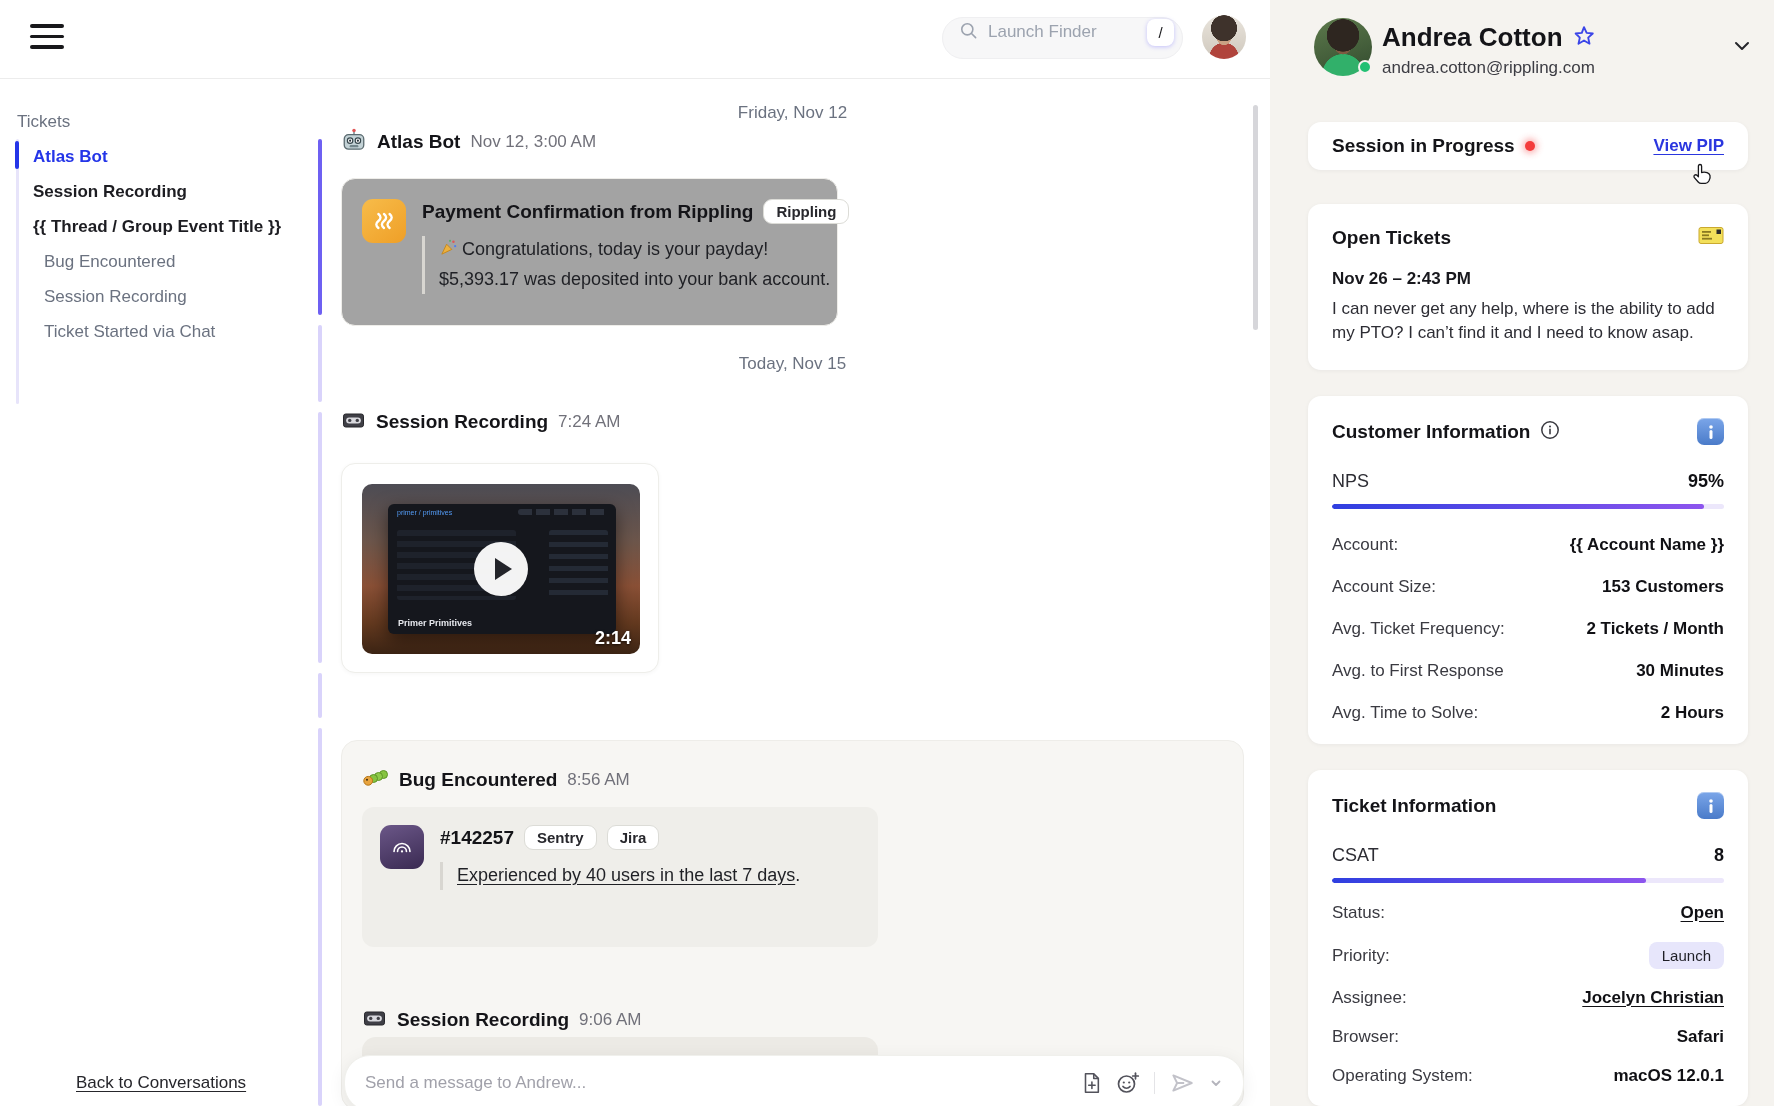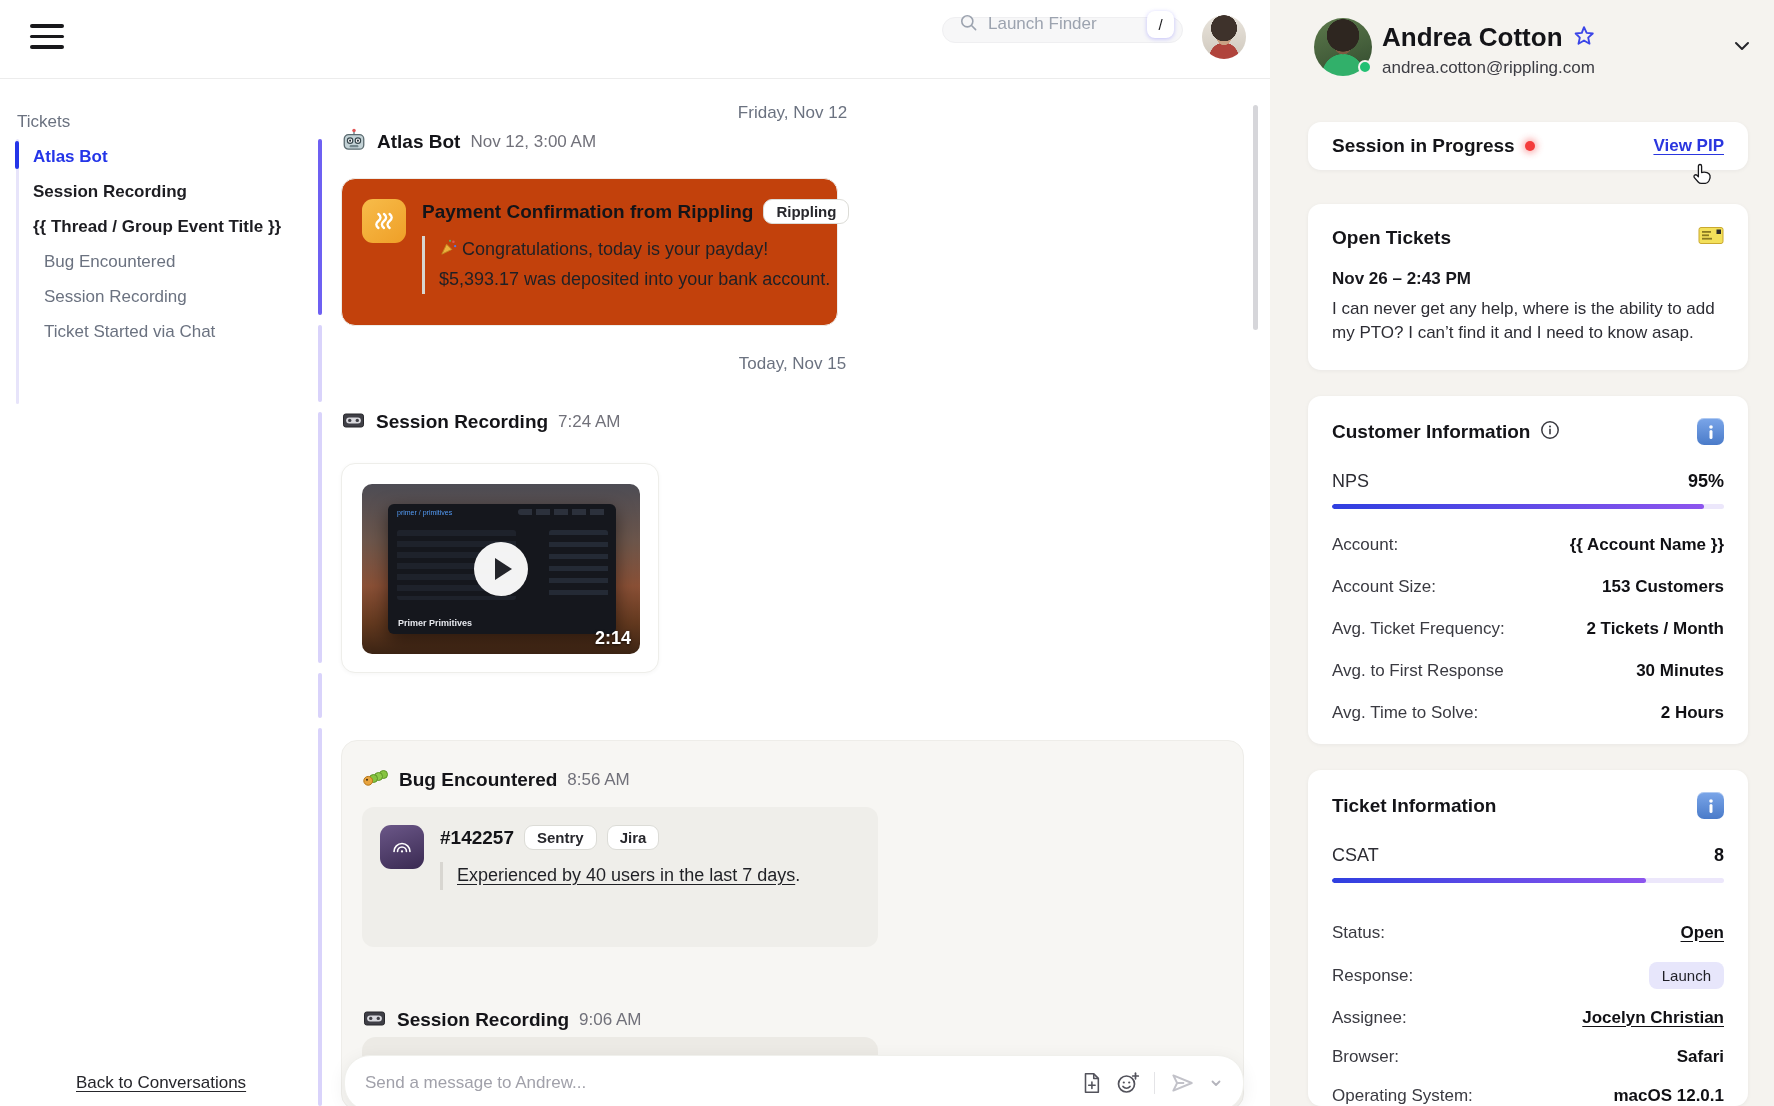--- a/index.html
+++ b/index.html
@@ -5,21 +5,21 @@
   * { margin:0; padding:0; box-sizing:border-box; }
   html,body { width:1774px; height:1106px; overflow:hidden; background:#fff;
     font-family:"Liberation Sans", sans-serif; color:#17171b; }
   .app { position:relative; width:1774px; height:1106px; }
 
   
   .topbar { position:absolute; left:0; top:0; width:1270px; height:79px; background:#fff;
     border-bottom:1px solid #ececec; }
   .hamburger { position:absolute; left:30px; top:24px; width:34px; height:30px; cursor:pointer; }
   .hamburger span { display:block; height:3.5px; background:#18181b; border-radius:2px; margin-bottom:7px; }
-  .search { position:absolute; left:942px; top:17px; width:241px; height:26px; background:#f7f7f8;
+  .search { position:absolute; left:942px; top:17px; width:241px; height:42px; background:#f7f7f8;
     border:1px solid #efeff1; border-radius:21px; display:flex; align-items:center; padding:0 8px 12px 16px; }
   .search-ph { flex:1; border:0; background:transparent; outline:none; font-size:17px; color:#9ca3af;
     font-family:"Liberation Sans", sans-serif; margin-left:10px; min-width:0; }
   .search-ph::placeholder { color:#9ca3af; }
   .kbd { width:27px; height:27px; background:#fff; border-radius:8px; box-shadow:0 1px 4px rgba(99,91,255,.35);
     display:flex; align-items:center; justify-content:center; font-size:15px; color:#18181b; }
   .tb-avatar { position:absolute; left:1202px; top:15px; width:44px; height:44px; border-radius:50%;
     background:
       radial-gradient(circle at 50% 30%, #3e322b 0 34%, rgba(0,0,0,0) 35%),
       radial-gradient(circle at 50% 52%, #caa183 0 22%, rgba(0,0,0,0) 23%),
@@ -43,21 +43,21 @@
   .chat { position:absolute; left:300px; top:79px; width:970px; height:1027px; background:#fff; overflow:hidden; }
   .rail { position:absolute; left:18px; width:4px; border-radius:3px; }
   .rail.solid { background:#6e60f2; }
   .rail.light { background:#d9d3fb; }
   .date-div { position:absolute; left:41px; width:903px; text-align:center; font-size:17px; color:#6b7280; }
 
   .msg-head { position:absolute; display:flex; align-items:center; gap:10px; }
   .msg-head .sender { font-size:19px; font-weight:bold; color:#141418; }
   .msg-head .time { font-size:17px; color:#71717a; }
 
-  .pay-card { position:absolute; left:41px; top:99px; width:497px; min-height:148px; background:#c2410c;
+  .pay-card { position:absolute; left:41px; top:99px; width:497px; min-height:148px; background:#a3a3a3;
     border:1px solid #eeede9; border-radius:14px; padding:20px; display:flex; gap:16px; }
   .app-icon { width:44px; height:44px; border-radius:11px; flex:0 0 44px; display:flex; align-items:center; justify-content:center; }
   .rippling-bg { background:linear-gradient(140deg,#f7bc4a,#ef9f27); }
   .sentry-bg { background:linear-gradient(160deg,#6b5788,#3a2a52); }
   .card-title-row { display:flex; align-items:center; gap:10px; flex-wrap:nowrap; }
   .card-title { font-size:19px; font-weight:bold; color:#141418; white-space:nowrap; }
   .tag { background:#fff; border:1px solid #dcdcd7; border-radius:9px; padding:3px 12px; font-size:15px;
     font-weight:bold; color:#27272c; white-space:nowrap; }
   .quote { margin-top:12px; border-left:3px solid #d8d6d1; padding-left:14px; font-size:18px; line-height:1.55; color:#1f2025; }
   .quote .ul { text-decoration:underline; text-underline-offset:3px; cursor:pointer; }
@@ -138,21 +138,21 @@
   .bar { margin-top:12px; height:5px; background:#ece7fb; border-radius:3px; overflow:hidden; }
   .bar-fill { height:100%; border-radius:3px; background:linear-gradient(90deg,#2f3fe0,#8d55ee); }
   .kv-rows { margin-top:26px; display:flex; flex-direction:column; gap:22px; }
   .kv { display:flex; justify-content:space-between; align-items:center; min-height:20px; }
   .kv .k { font-size:17px; color:#3a3a41; }
   .kv .v { font-size:17px; font-weight:bold; color:#101014; }
   .kv .v.link { font-weight:bold; }
   .pill { background:#e7e6fb; border-radius:8px; padding:5px 13px; font-size:15px; color:#1f1f26; font-weight:normal; }
 
   .card4 { top:770px; height:336px; padding:22px 24px; }
-  .kv-rows4 { margin-top:40px; display:flex; flex-direction:column; gap:19px; }
+  .kv-rows4 { margin-top:20px; display:flex; flex-direction:column; gap:19px; }
 
   .info-btn { width:27px; height:27px; border-radius:7px; background:linear-gradient(180deg,#7ba6e9,#4a7bc9);
     display:flex; align-items:center; justify-content:center; cursor:pointer; box-shadow:inset 0 1px 0 rgba(255,255,255,.4); }
 </style>
 </head>
 <body>
 
 <div class="app">
 
   <div class="topbar">
@@ -479,21 +479,21 @@
       </div>
       <div class="bar">
         <div class="bar-fill" style="width: 80%;"></div>
       </div>
       <div class="kv-rows4">
         <div class="kv">
           <span class="k">Status:</span>
           <span class="v link">Open</span>
         </div>
         <div class="kv">
-          <span class="k">Response:</span>
+          <span class="k">Priority:</span>
           <span class="pill">Launch</span>
         </div>
         <div class="kv">
           <span class="k">Assignee:</span>
           <span class="v link">Jocelyn Christian</span>
         </div>
         <div class="kv">
           <span class="k">Browser:</span>
           <span class="v">Safari</span>
         </div>

